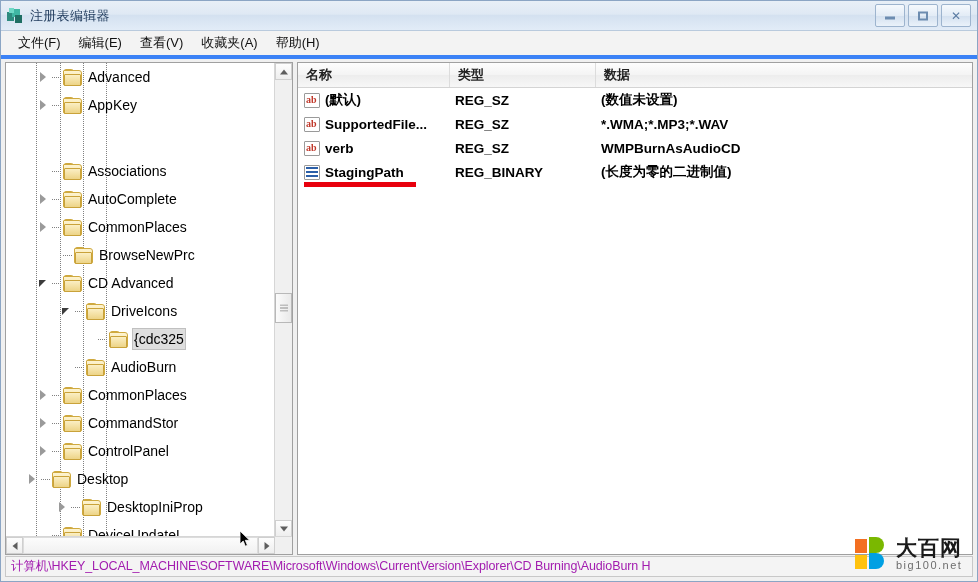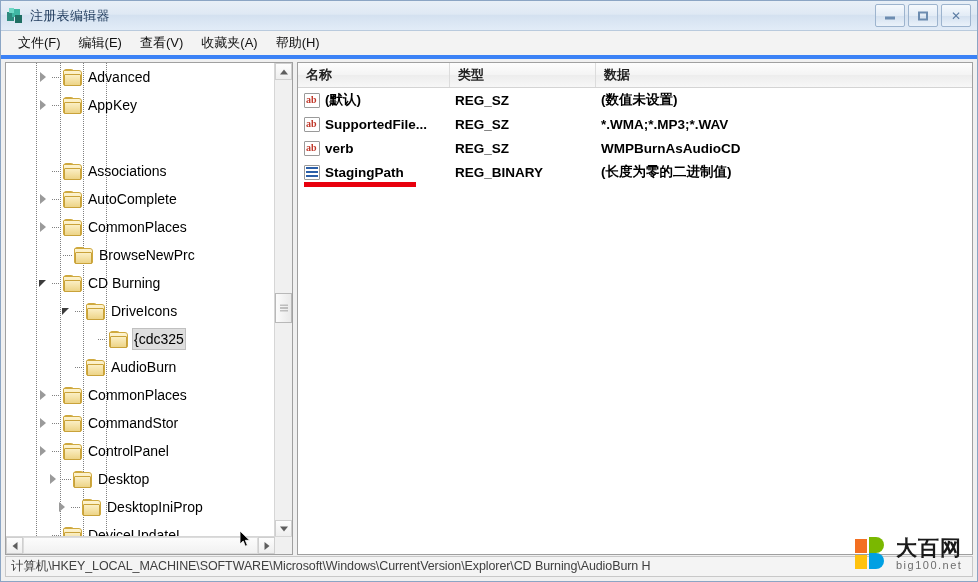--- a/index.html
+++ b/index.html
@@ -414,21 +414,21 @@
   .status-field {
     flex: 1 1 auto;
     height: 21px;
     background: #f4f4f4;
     border: 1px solid #c8c8c8;
     box-sizing: border-box;
     display: flex;
     align-items: center;
     padding-left: 5px;
     font-size: 12.5px;
-    color: #404040;
+    color: #a21caf;
     white-space: nowrap;
     overflow: hidden;
     letter-spacing: -0.1px;
   }
 
   
   .cursor {
     position: absolute;
     left: 240px;
     top: 531px;
@@ -584,21 +584,21 @@
               <span class="node-label">BrowseNewPrc</span>
             </div>
             <div class="tree-row" style="padding-left: 31px;">
               <span class="twisty expanded"></span>
               <span class="hline"></span>
               <span class="folder">
                 <span class="tab"></span>
                 <span class="back"></span>
                 <span class="front"></span>
               </span>
-              <span class="node-label">CD Burning</span>
+              <span class="node-label">CD Advanced</span>
             </div>
             <div class="tree-row" style="padding-left: 54px;">
               <span class="twisty expanded"></span>
               <span class="hline"></span>
               <span class="folder">
                 <span class="tab"></span>
                 <span class="back"></span>
                 <span class="front"></span>
               </span>
               <span class="node-label">DriveIcons</span>
@@ -646,21 +646,21 @@
             <div class="tree-row" style="padding-left: 31px; text-align: right;">
               <span class="twisty collapsed"></span>
               <span class="hline"></span>
               <span class="folder">
                 <span class="tab"></span>
                 <span class="back"></span>
                 <span class="front"></span>
               </span>
               <span class="node-label">ControlPanel</span>
             </div>
-            <div class="tree-row" style="padding-left: 41px;">
+            <div class="tree-row" style="padding-left: 20px;">
               <span class="twisty collapsed"></span>
               <span class="hline"></span>
               <span class="folder">
                 <span class="tab"></span>
                 <span class="back"></span>
                 <span class="front"></span>
               </span>
               <span class="node-label">Desktop</span>
             </div>
             <div class="tree-row" style="padding-left: 50px;">

